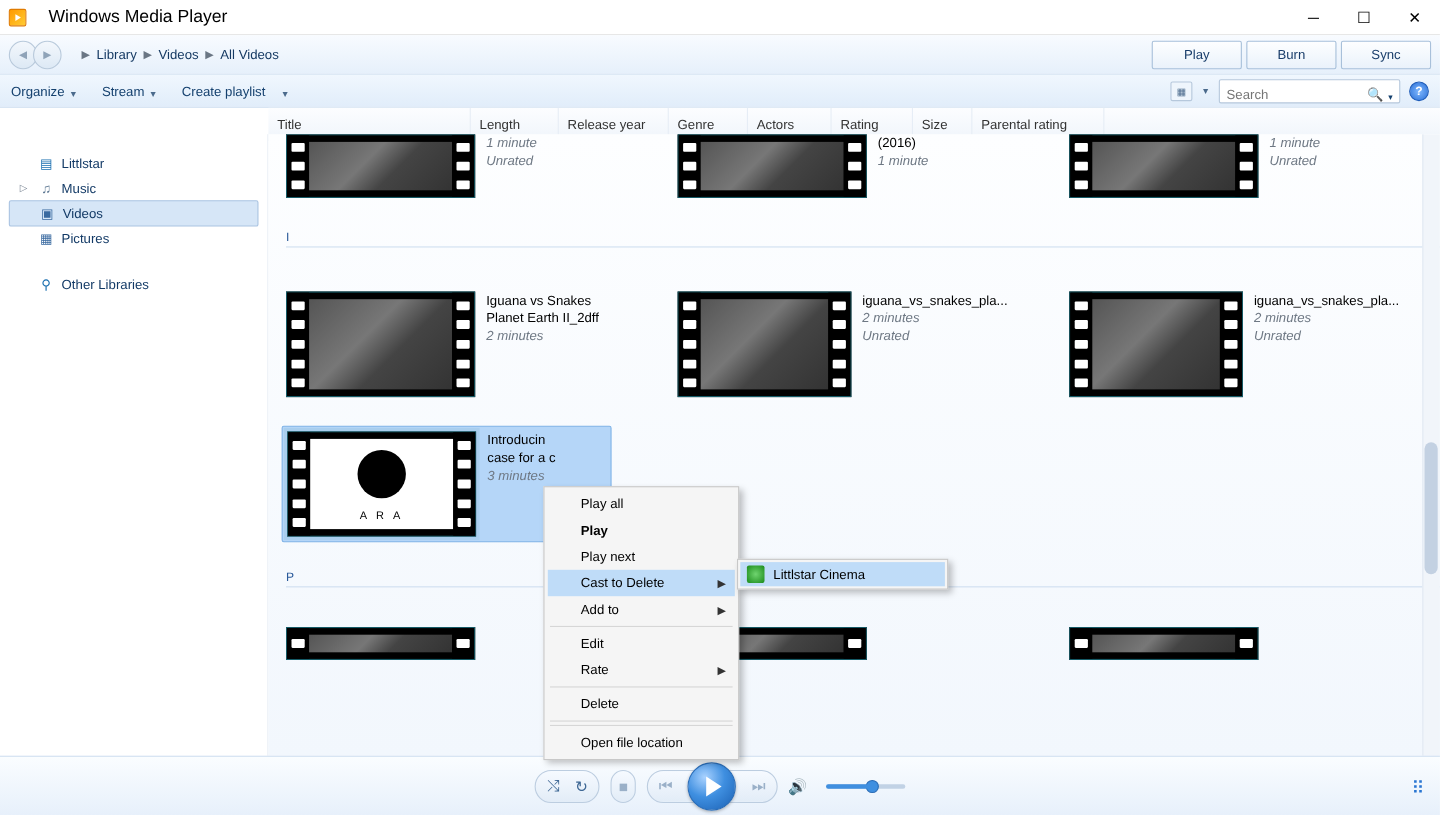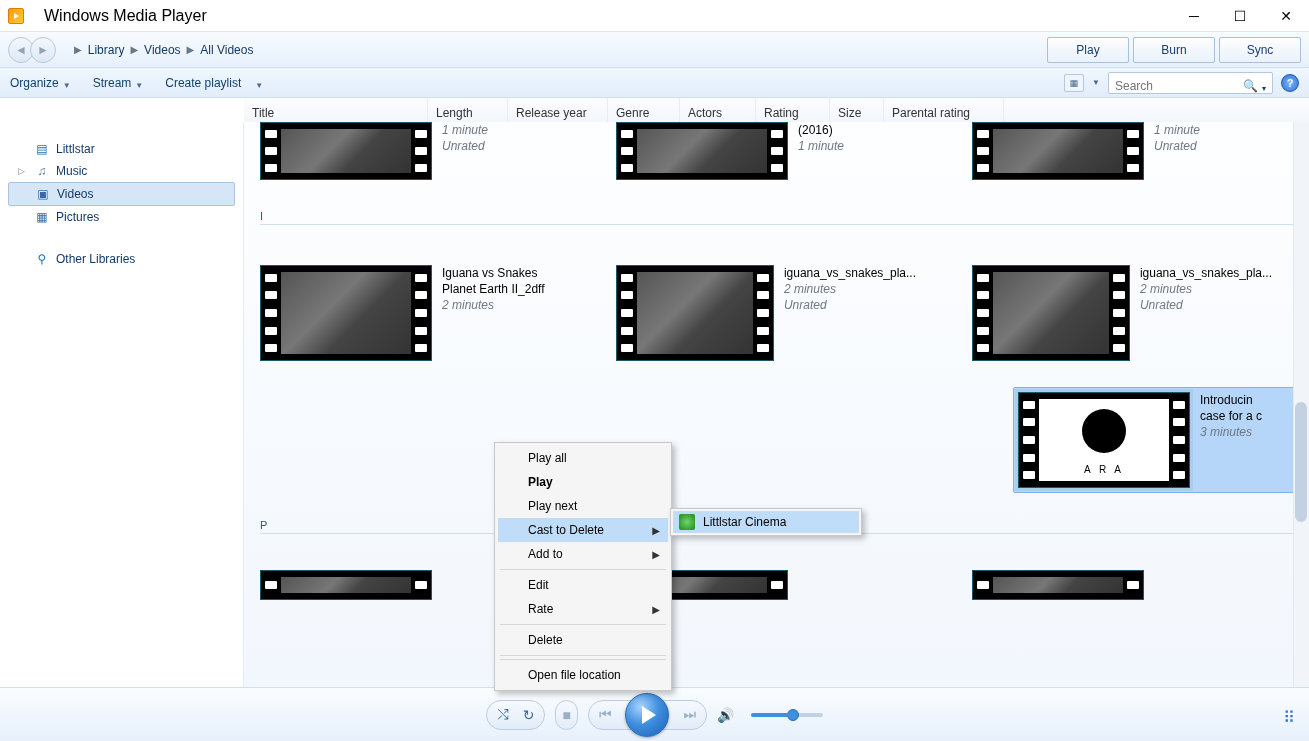--- a/index.html
+++ b/index.html
@@ -333,21 +333,21 @@
             </div>
         </div>
         <div class="vmeta">
           <div class="t">iguana_vs_snakes_pla...</div>
           <div class="sub">2 minutes</div>
           <div class="sub">Unrated</div>
         </div>
       </div>
     </div>
 
-    <div class="videorow" style="margin-top:20px;justify-content:flex-end;">
+    <div class="videorow" style="margin-top:20px;">
       <div class="vitem sel" style="width:300px;">
         <div class="thumbwrap">
           <div class="filmstrip-l">
               <div class="sprocket"></div>
               <div class="sprocket"></div>
               <div class="sprocket"></div>
               <div class="sprocket"></div>
               <div class="sprocket"></div>
             </div>
           <div class="thumbimg ara"></div>

